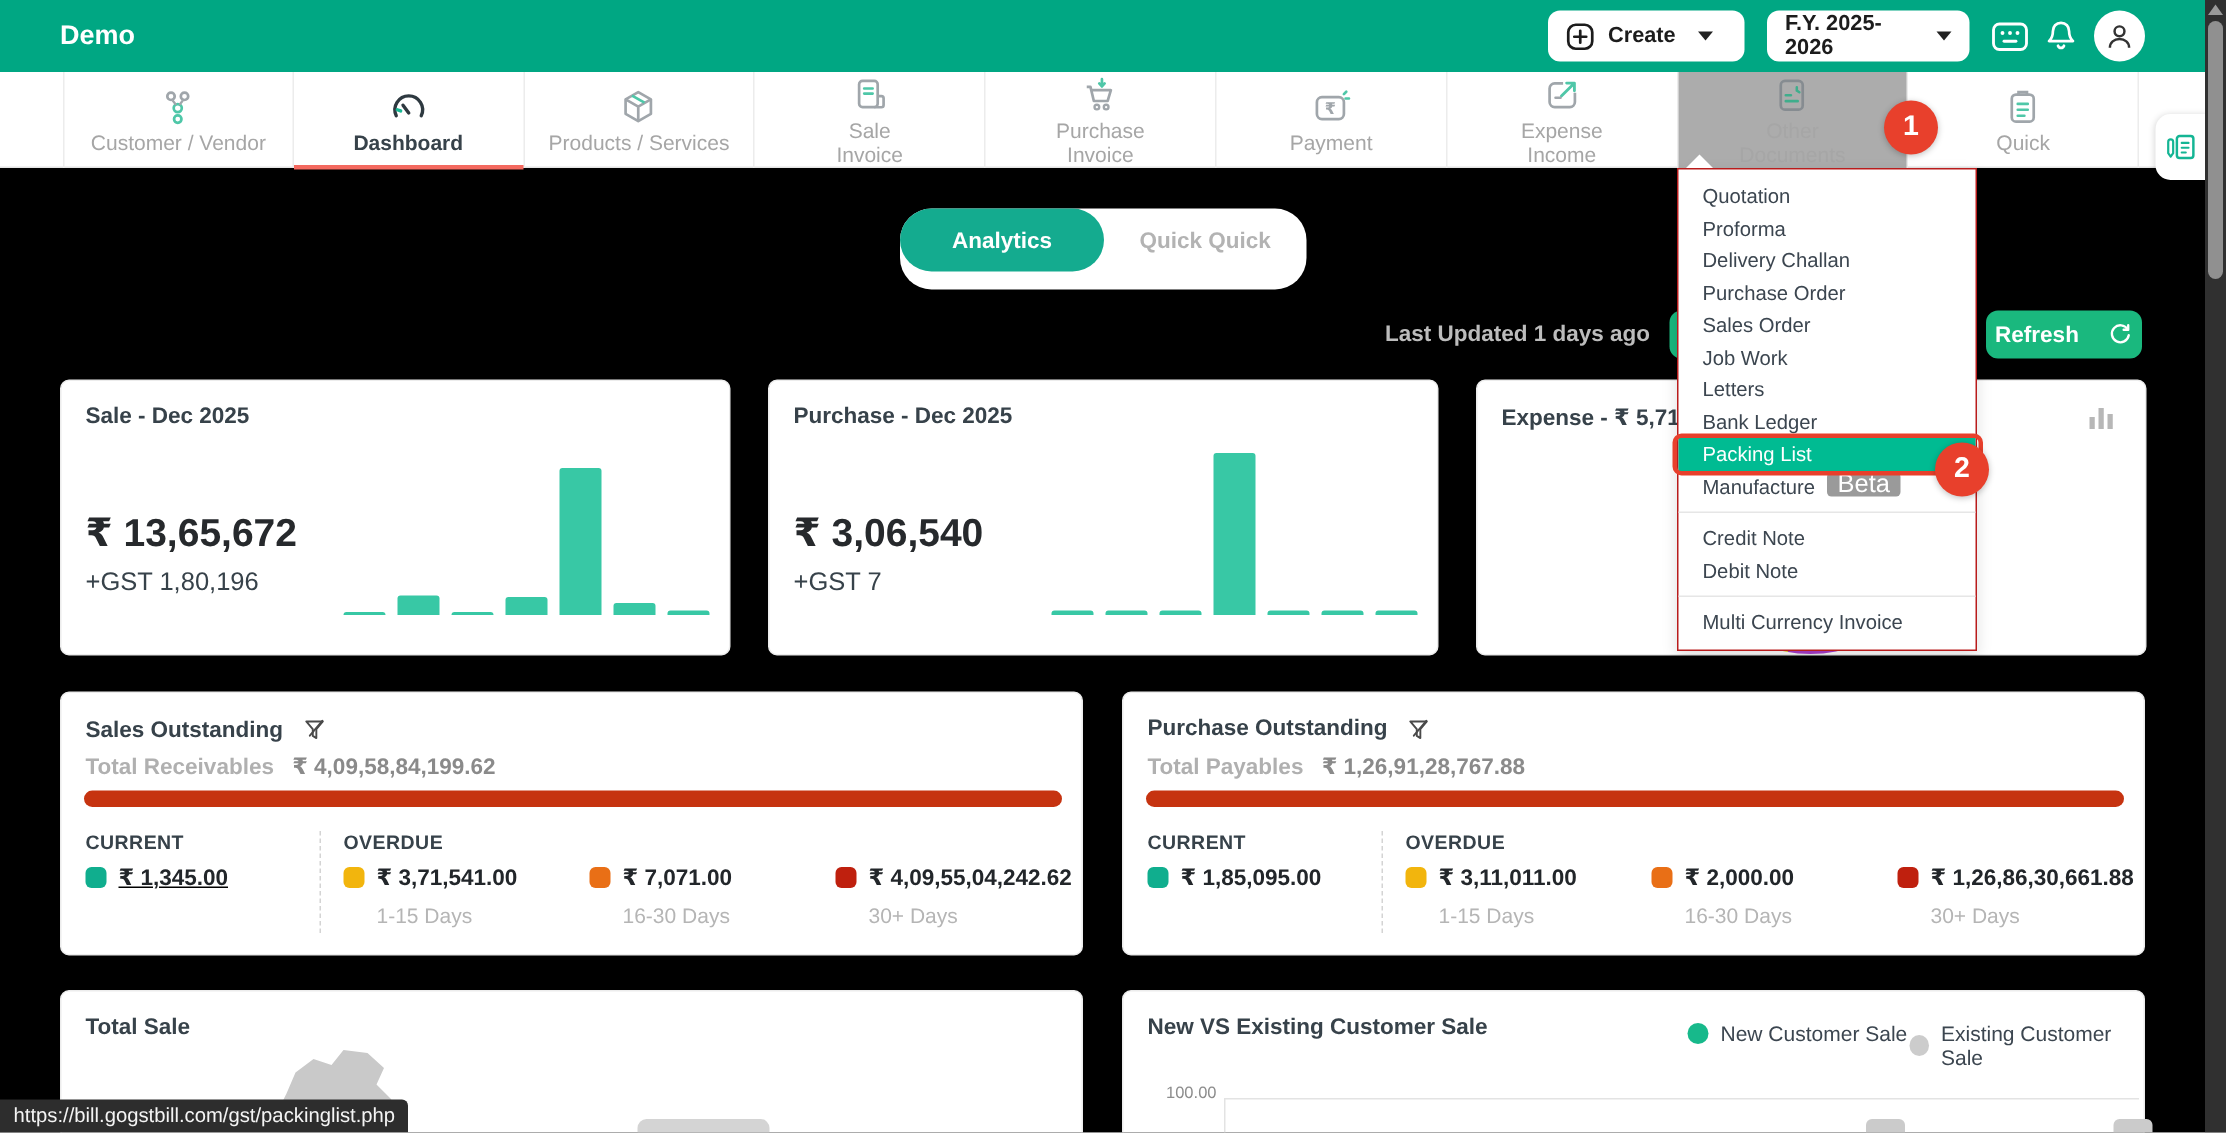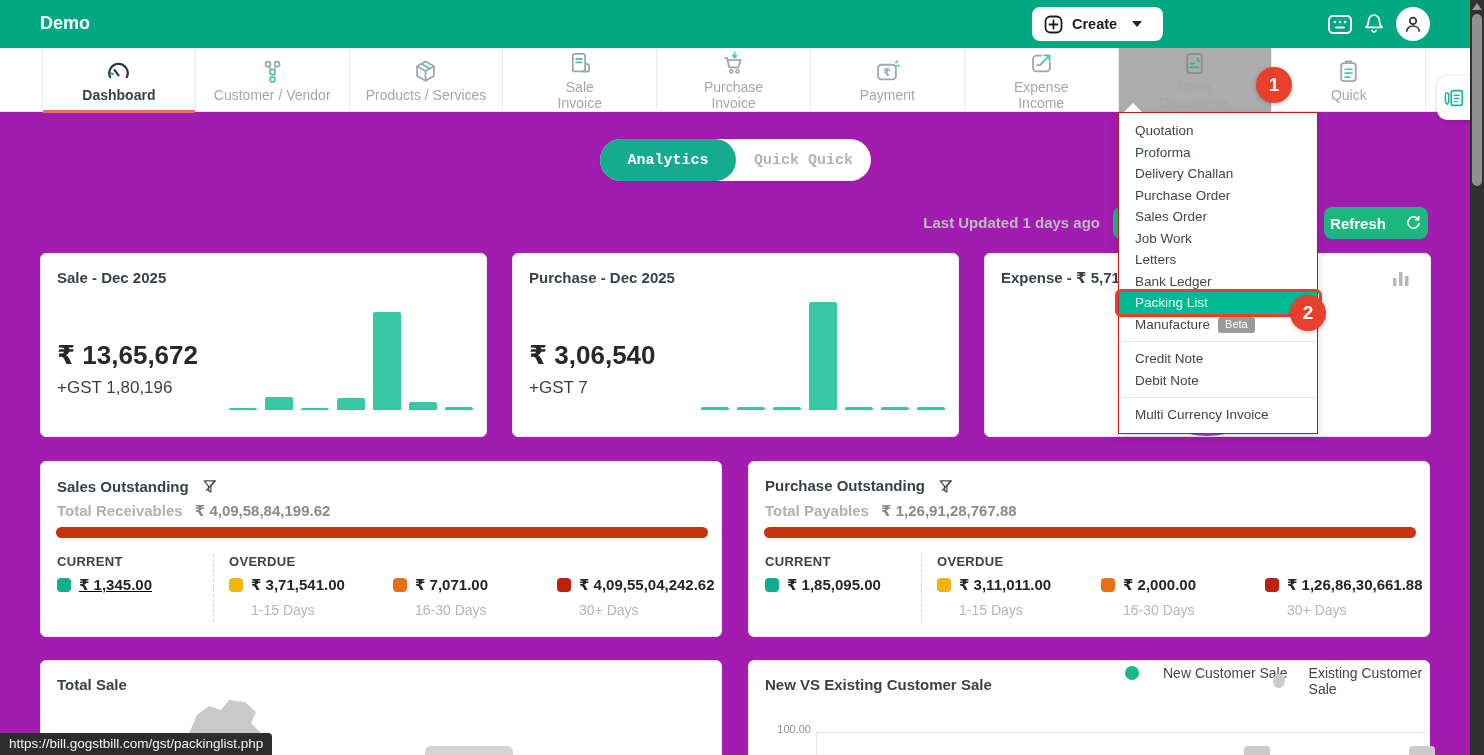--- a/index.html
+++ b/index.html
@@ -1,18 +1,18 @@
 <!DOCTYPE html>
 <html><head>
 <meta charset="utf-8">
 <style>
   * { margin:0; padding:0; box-sizing:border-box; }
   html,body { width:1484px; height:755px; overflow:hidden; background:#fff;
     font-family:"Liberation Sans","DejaVu Sans",sans-serif; }
-  #frame { position:relative; width:1484px; height:755px; background:#a21caf; overflow:hidden; }
+  #frame { position:relative; width:1484px; height:755px; background:#000000; overflow:hidden; }
 
   
   .topbar { position:absolute; left:0; top:0; width:1484px; height:48px; background:#00a783; z-index:10; }
   .brand { position:absolute; left:40px; top:13px; color:#fff; font-size:18px; font-weight:700; }
   .pill-btn { position:absolute; top:7px; height:34px; background:#fff; border-radius:8px;
     display:flex; align-items:center; padding:0 12px; gap:9px; cursor:pointer; }
   .pill-btn .lbl { font-size:14.5px; color:#1c1c1c; font-weight:600; }
   .caret-down { width:0; height:0; border-left:5px solid transparent; border-right:5px solid transparent; border-top:6px solid #222; }
   .top-icon { position:absolute; top:11px; width:26px; height:26px; cursor:pointer; }
   .avatar { position:absolute; left:1396px; top:7px; width:34px; height:34px; border-radius:50%; background:#fff;
@@ -39,25 +39,25 @@
   .menu-caret { position:absolute; left:1124px; top:103px; width:0; height:0;
     border-left:9px solid transparent; border-right:9px solid transparent; border-bottom:9px solid #fff; z-index:52; }
   .dropdown { position:absolute; left:1118px; top:112px; width:200px; background:#fff; border:1px solid #b91c1c;
     box-shadow:0 4px 10px rgba(0,0,0,.13); padding:7px 0; z-index:50; }
   .menu-item { height:21.5px; line-height:21.5px; padding:0 16px; font-size:13.5px; color:#3c4650; cursor:pointer; white-space:nowrap; }
   .menu-item.highlight { background:#00bb92; color:#fff; position:relative; }
   .menu-item.highlight::after { content:''; position:absolute; left:-4px; right:-5px; top:-3px; bottom:-3px;
     border:3px solid #e8402c; border-radius:6px; pointer-events:none; }
   .menu-divider { border-top:1px solid #e6e6e6; margin:6px 0; }
   .beta-badge { display:inline-block; margin-left:8px; padding:1px 7px 2px; background:#9a9a9a; color:#fff;
-    font-size:11px; border-radius:3px; line-height:13px; vertical-align:1px; }
-
-  
-  .toggle-wrap { position:absolute; left:600px; top:139px; width:271px; height:42px; background:#fff; border-radius:21px;
-    box-shadow:0 1px 3px rgba(0,0,0,.08); z-index:5;font-family:Liberation Mono, monospace; }
+    font-size:17px; border-radius:3px; line-height:13px; vertical-align:1px; }
+
+  
+  .toggle-wrap { position:absolute; left:600px; top:139px; width:271px; height:54px; background:#fff; border-radius:21px;
+    box-shadow:0 1px 3px rgba(0,0,0,.08); z-index:5; }
   .toggle-active { position:absolute; left:0; top:0; width:136px; height:42px; background:#14ab8f; border-radius:21px;
     color:#fff; font-weight:700; font-size:15px; display:flex; align-items:center; justify-content:center; cursor:pointer; }
   .toggle-inactive { position:absolute; left:136px; top:0; width:135px; height:42px; color:#b3b3b3; font-weight:700;
     font-size:15px; display:flex; align-items:center; justify-content:center; cursor:pointer; }
 
   
   .last-updated { position:absolute; left:860px; top:214px; width:240px; text-align:right; font-size:15px;
     color:#bcbcbc; font-weight:600; z-index:5; }
   .hidden-green-btn { position:absolute; left:1113px; top:207px; width:72px; height:32px; background:#1ab87e;
     border-radius:8px; z-index:4; }
@@ -86,21 +86,21 @@
   .out-bar { position:absolute; left:15px; top:65px; width:652px; height:11px; border-radius:6px; background:#c63310; }
   .sec-label { position:absolute; top:92px; font-size:13px; font-weight:700; color:#37424a; letter-spacing:.3px; }
   .dash-sep { position:absolute; left:172px; top:92px; height:68px; border-left:1px dashed #d4d4d4; }
   .out-item { position:absolute; top:114px; }
   .out-item .row { display:flex; align-items:center; gap:8px; }
   .out-item .dot { width:14px; height:14px; border-radius:4px; flex:0 0 auto; }
   .out-item .val { font-size:15px; font-weight:700; color:#22262a; white-space:nowrap; }
   .out-item .period { font-size:14px; color:#b5b5b5; margin:8px 0 17px 22px; }
 
   
-  .legend { position:absolute; top:4px; display:flex; align-items:center; gap:24px; }
+  .legend { position:absolute; top:20px; display:flex; align-items:center; gap:8px; }
   .legend .ldot { width:14px; height:14px; border-radius:50%; }
   .legend .ltext { font-size:14px; color:#3c4650; }
   .ytick { position:absolute; left:14px; top:62px; width:48px; text-align:right; font-size:11px; color:#8d8d8d; }
   .axis-h { position:absolute; left:67px; top:71px; width:610px; border-top:1px solid #e3e3e3; }
   .axis-v { position:absolute; left:67px; top:71px; height:30px; border-left:1px solid #e3e3e3; }
   .nve-bar { position:absolute; top:85px; width:26px; height:40px; background:#cbcbcb; border-radius:4px 4px 0 0; }
 
   .map-blob { position:absolute; left:100px; top:24px; }
   .map-rect { position:absolute; left:384px; top:85px; width:88px; height:14px; background:#d4d4d4; border-radius:6px; }
 
@@ -127,20 +127,24 @@
 
     <div class="pill-btn" style="left:1032px;width:131px;">
       <svg width="19" height="19" viewBox="0 0 19 19">
         <rect x="1.5" y="1.5" width="16" height="16" rx="5" fill="none" stroke="#1c1c1c" stroke-width="1.8"></rect>
         <path d="M9.5 5.5v8M5.5 9.5h8" stroke="#1c1c1c" stroke-width="1.8" stroke-linecap="round"></path>
       </svg>
       <span class="lbl">Create</span>
       <span class="caret-down" style="margin-left:6px;"></span>
     </div>
 
+    <div class="pill-btn" style="left:1178px;width:135px;justify-content:space-between;">
+      <span class="lbl">F.Y. 2025-2026</span>
+      <span class="caret-down"></span>
+    </div>
 
     <svg class="top-icon" style="left:1327px;" viewBox="0 0 26 26">
       <rect x="2" y="5" width="22" height="17" rx="4" fill="none" stroke="#fff" stroke-width="1.9"></rect>
       <circle cx="8" cy="11" r="1.3" fill="#fff"></circle>
         <circle cx="13" cy="11" r="1.3" fill="#fff"></circle>
         <circle cx="18" cy="11" r="1.3" fill="#fff"></circle>
       <path d="M9 16.5h8" stroke="#fff" stroke-width="1.9" stroke-linecap="round"></path>
     </svg>
 
     <svg class="top-icon" style="left:1362px;width:24px;" viewBox="0 0 24 24">
@@ -151,38 +155,38 @@
     <div class="avatar">
       <svg width="22" height="22" viewBox="0 0 24 24">
         <circle cx="12" cy="8.6" r="3.6" fill="none" stroke="#333" stroke-width="1.8"></circle>
         <path d="M5 20.5c0-3.9 3.1-6.3 7-6.3s7 2.4 7 6.3" fill="none" stroke="#333" stroke-width="1.8"></path>
       </svg>
     </div>
   </div>
 
   <div class="navbar">
 
-    <div class="tab active">
-      <svg width="27" height="27" viewBox="0 0 24 24">
-        <path d="M4.6 17a8.2 8.2 0 1 1 14.8 0" fill="none" stroke="#2e3940" stroke-width="2" stroke-linecap="round"></path>
-        <path d="M12 15.4 8.6 10.8" stroke="#2e3940" stroke-width="2" stroke-linecap="round"></path>
-        <path d="M5.2 13.5l2 .7" stroke="#19b894" stroke-width="2" stroke-linecap="round"></path>
-      </svg>
-      <span class="t-label">Dashboard</span>
-    </div>
-
     <div class="tab">
       <svg width="27" height="27" viewBox="0 0 24 24">
         <circle cx="8" cy="5.5" r="2.2" fill="none" stroke="#a0a6ab" stroke-width="1.6"></circle>
         <circle cx="16" cy="5.5" r="2.2" fill="none" stroke="#a0a6ab" stroke-width="1.6"></circle>
         <circle cx="12" cy="12.5" r="2.4" fill="none" stroke="#4fc7a8" stroke-width="1.6"></circle>
         <circle cx="12" cy="19" r="2.2" fill="none" stroke="#4fc7a8" stroke-width="1.6"></circle>
         <path d="M9 8l2 2.6M15 8l-2 2.6" stroke="#a0a6ab" stroke-width="1.4"></path>
       </svg>
       <span class="t-label">Customer / Vendor</span>
+    </div>
+
+    <div class="tab active">
+      <svg width="27" height="27" viewBox="0 0 24 24">
+        <path d="M4.6 17a8.2 8.2 0 1 1 14.8 0" fill="none" stroke="#2e3940" stroke-width="2" stroke-linecap="round"></path>
+        <path d="M12 15.4 8.6 10.8" stroke="#2e3940" stroke-width="2" stroke-linecap="round"></path>
+        <path d="M5.2 13.5l2 .7" stroke="#19b894" stroke-width="2" stroke-linecap="round"></path>
+      </svg>
+      <span class="t-label">Dashboard</span>
     </div>
 
     <div class="tab">
       <svg width="27" height="27" viewBox="0 0 24 24">
         <path d="M12 3l7.5 4.3v8.6L12 20.2l-7.5-4.3V7.3z" fill="none" stroke="#a0a6ab" stroke-width="1.6" stroke-linejoin="round"></path>
         <path d="M4.8 7.5 12 11.6l7.2-4.1M12 11.6v8.4" fill="none" stroke="#a0a6ab" stroke-width="1.6" stroke-linejoin="round"></path>
         <path d="M8.3 5.1l7.4 4.2" stroke="#4fc7a8" stroke-width="1.6"></path>
       </svg>
       <span class="t-label">Products / Services</span>
     </div>

